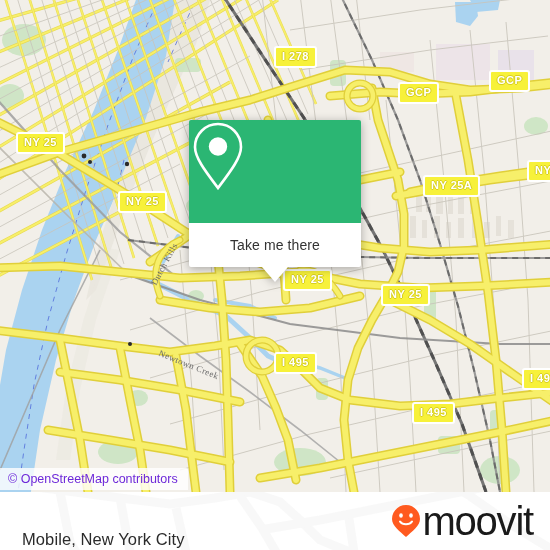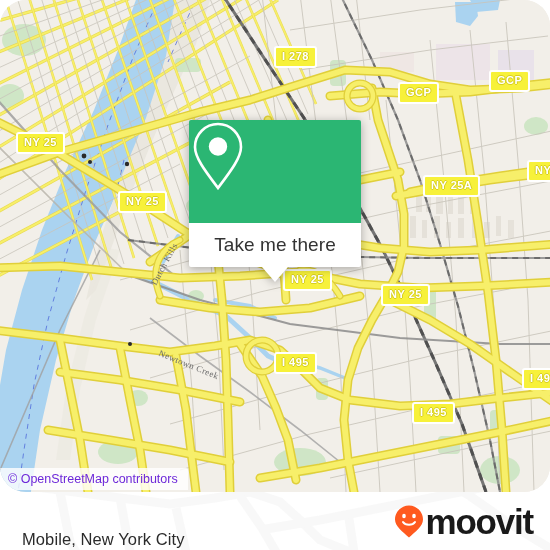--- a/index.html
+++ b/index.html
@@ -6,21 +6,21 @@
   body{
     width:550px;height:550px;overflow:hidden;
     font-family:"Liberation Sans", sans-serif;
     background:#ffffff;
   }
   #app{position:relative;width:550px;height:550px;overflow:hidden;}
 
   
   .map{
     position:absolute;left:0;top:0;width:550px;height:492px;
-    background:#f2efe9;overflow:hidden;border-radius:26px;
+    background:#f2efe9;overflow:hidden;
   }
   .map svg{position:absolute;left:0;top:0;}
 
   
   .shield{
     position:absolute;
     background:#f7f13a;
     border:2px solid #ffffff;
     border-radius:3px;
     color:#ffffff;
@@ -55,21 +55,21 @@
     height:103px;background:#2bb673;
     border-radius:2px 2px 0 0;
     display:flex;align-items:center;justify-content:center;
   }
   .popup-body{
     background:#ffffff;height:44px;
     border-radius:0 0 2px 2px;
     display:flex;align-items:center;justify-content:center;
   }
   .popup-body span{
-    color:#333333;font-size:19px;letter-spacing:.1px;
+    color:#333333;font-size:14px;letter-spacing:.1px;
   }
   .popup-tail{
     position:absolute;left:50%;margin-left:-13px;top:147px;
     width:0;height:0;
     border-left:13px solid transparent;
     border-right:13px solid transparent;
     border-top:15px solid #ffffff;
   }
 
   
@@ -90,22 +90,22 @@
   .footer .wm{position:absolute;left:0;top:-440px;opacity:.30;}
   .footer-title{
     position:absolute;left:22px;top:50%;transform:translateY(-50%);
     font-size:16.5px;color:#2b2b2b;letter-spacing:.1px;margin-top:18px;
   }
   .brand{
     position:absolute;right:17px;top:50%;transform:translateY(-50%);
     display:flex;align-items:center;
   }
   .brand-word{
-    font-size:35px;color:#1a1a1a;letter-spacing:-1.2px;
-    font-weight:700;line-height:1;margin-left:1px;
+    font-size:40px;color:#1a1a1a;letter-spacing:-1.2px;
+    font-weight:400;line-height:1;margin-left:1px;
   }
 </style>
 </head>
 <body>
 
 <div id="app">
 
   <div class="map">
 
     <svg width="550" height="492" viewBox="0 0 550 492">

